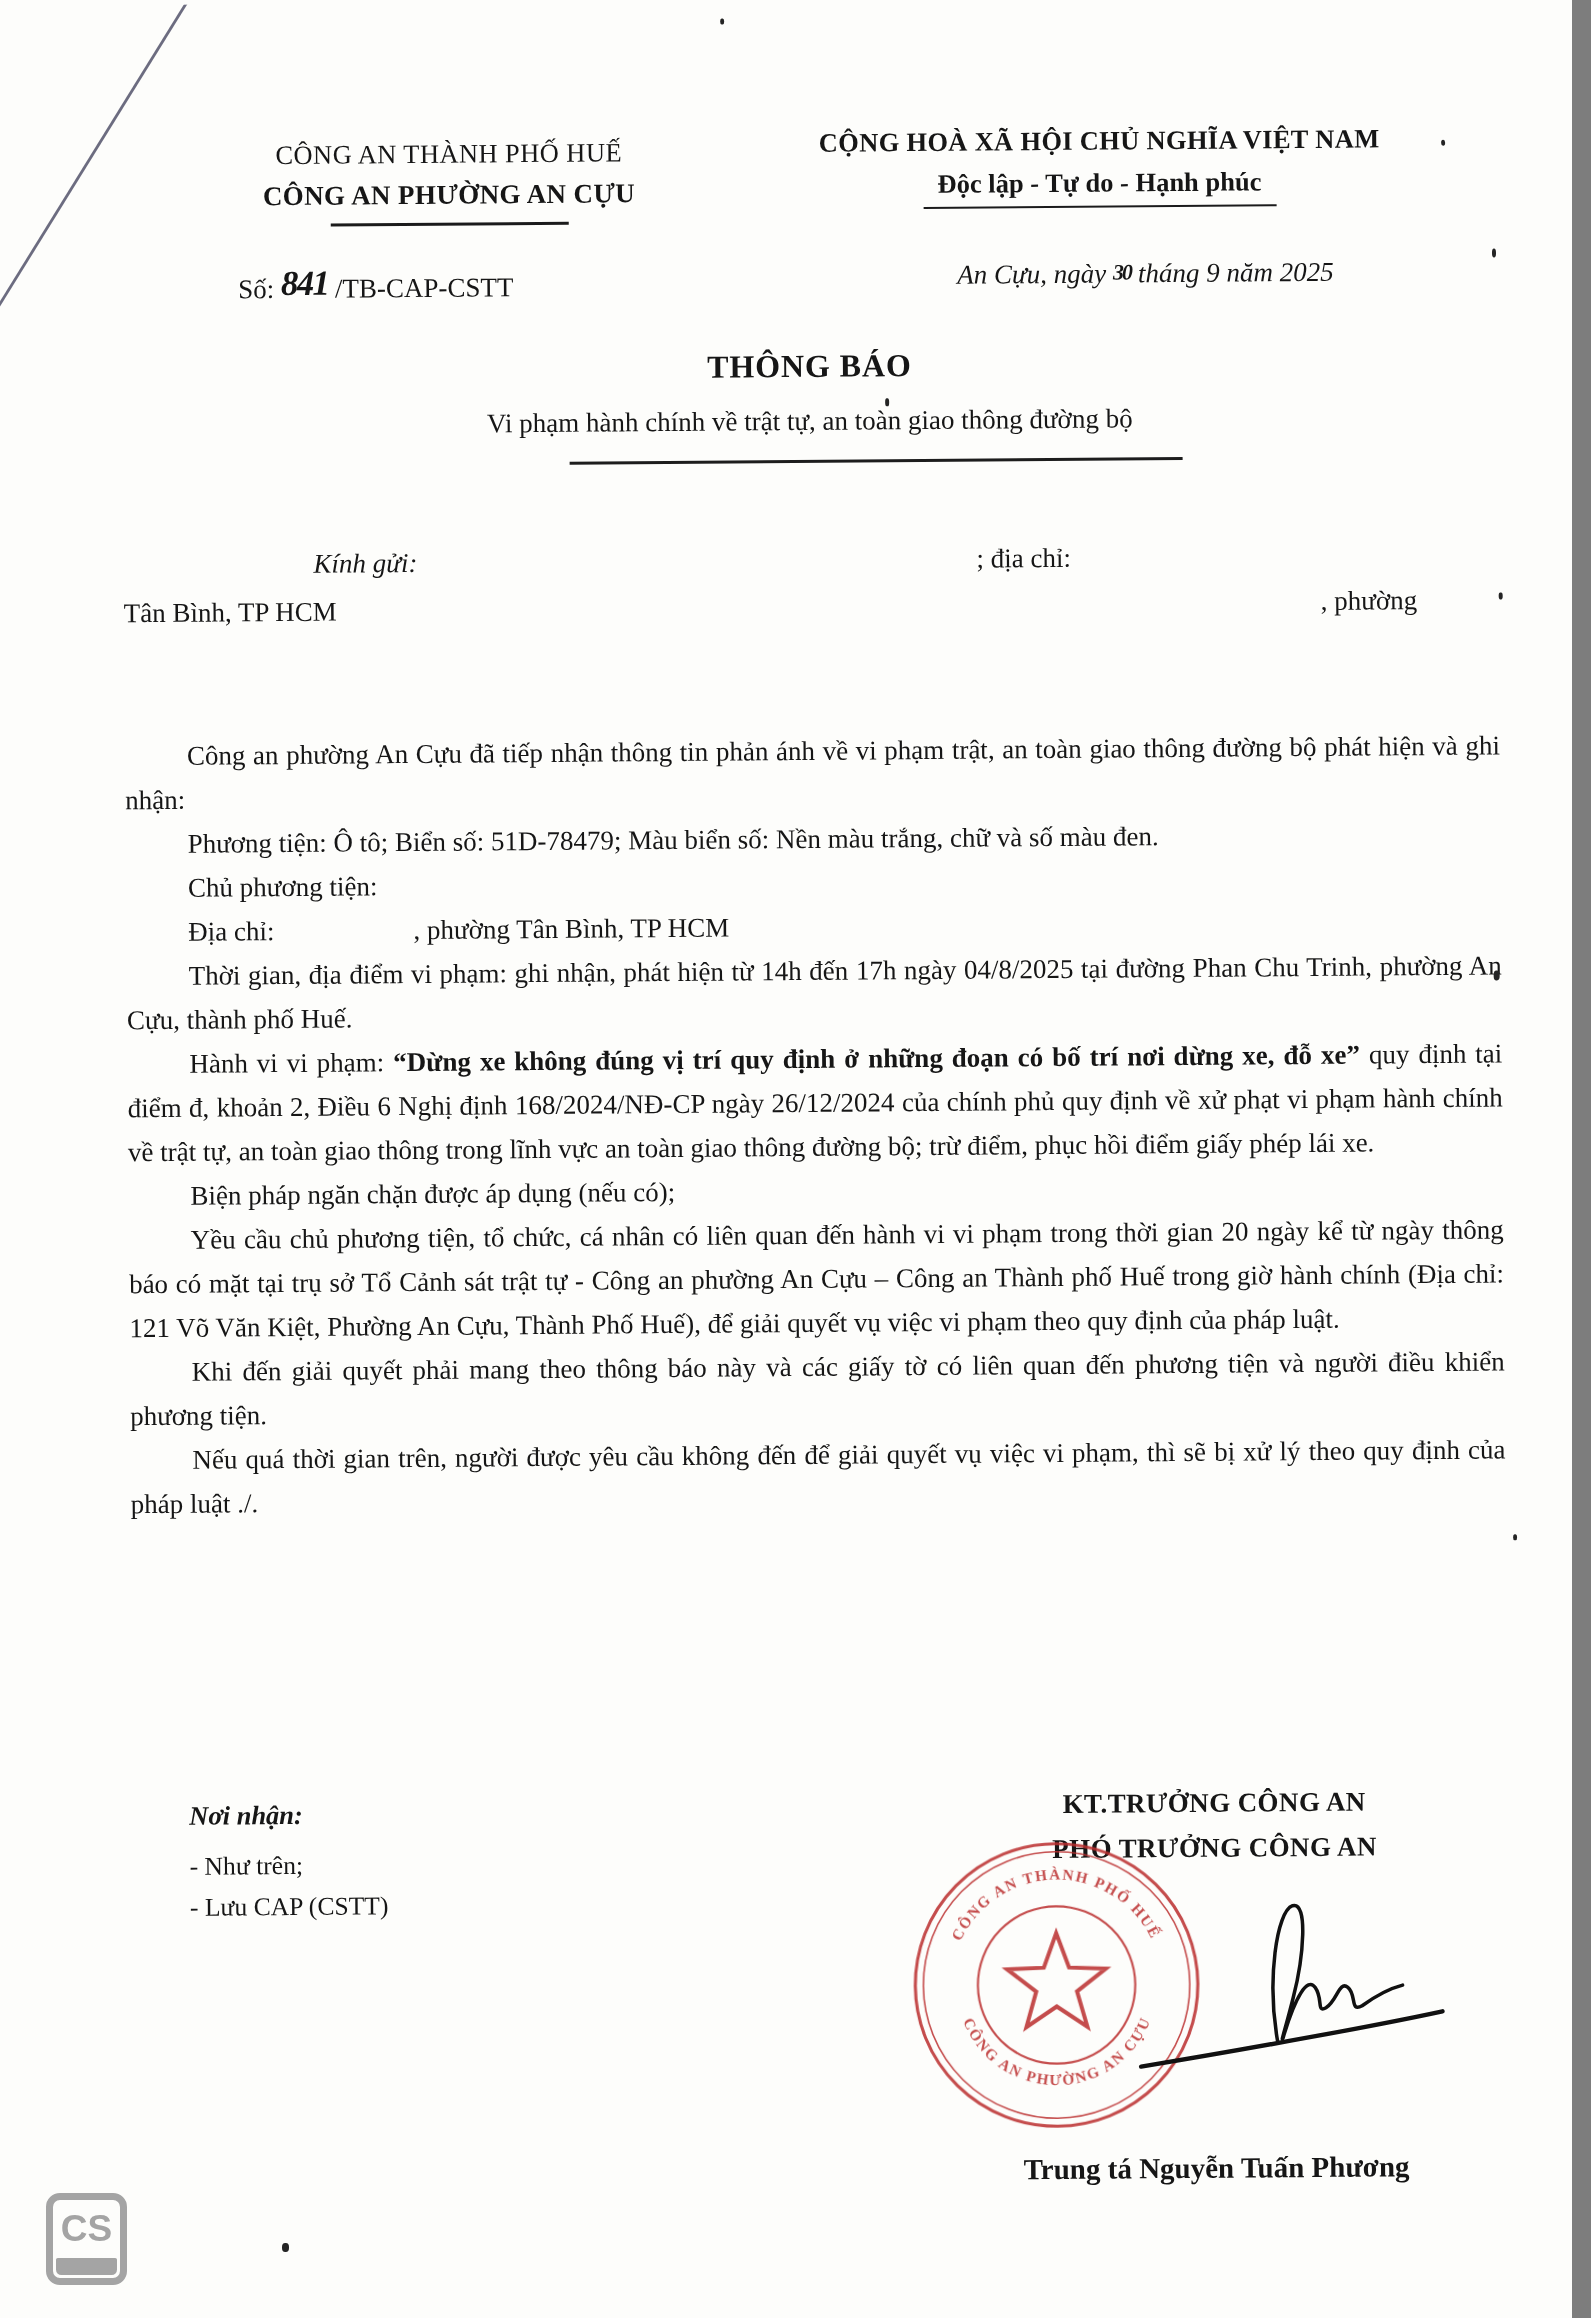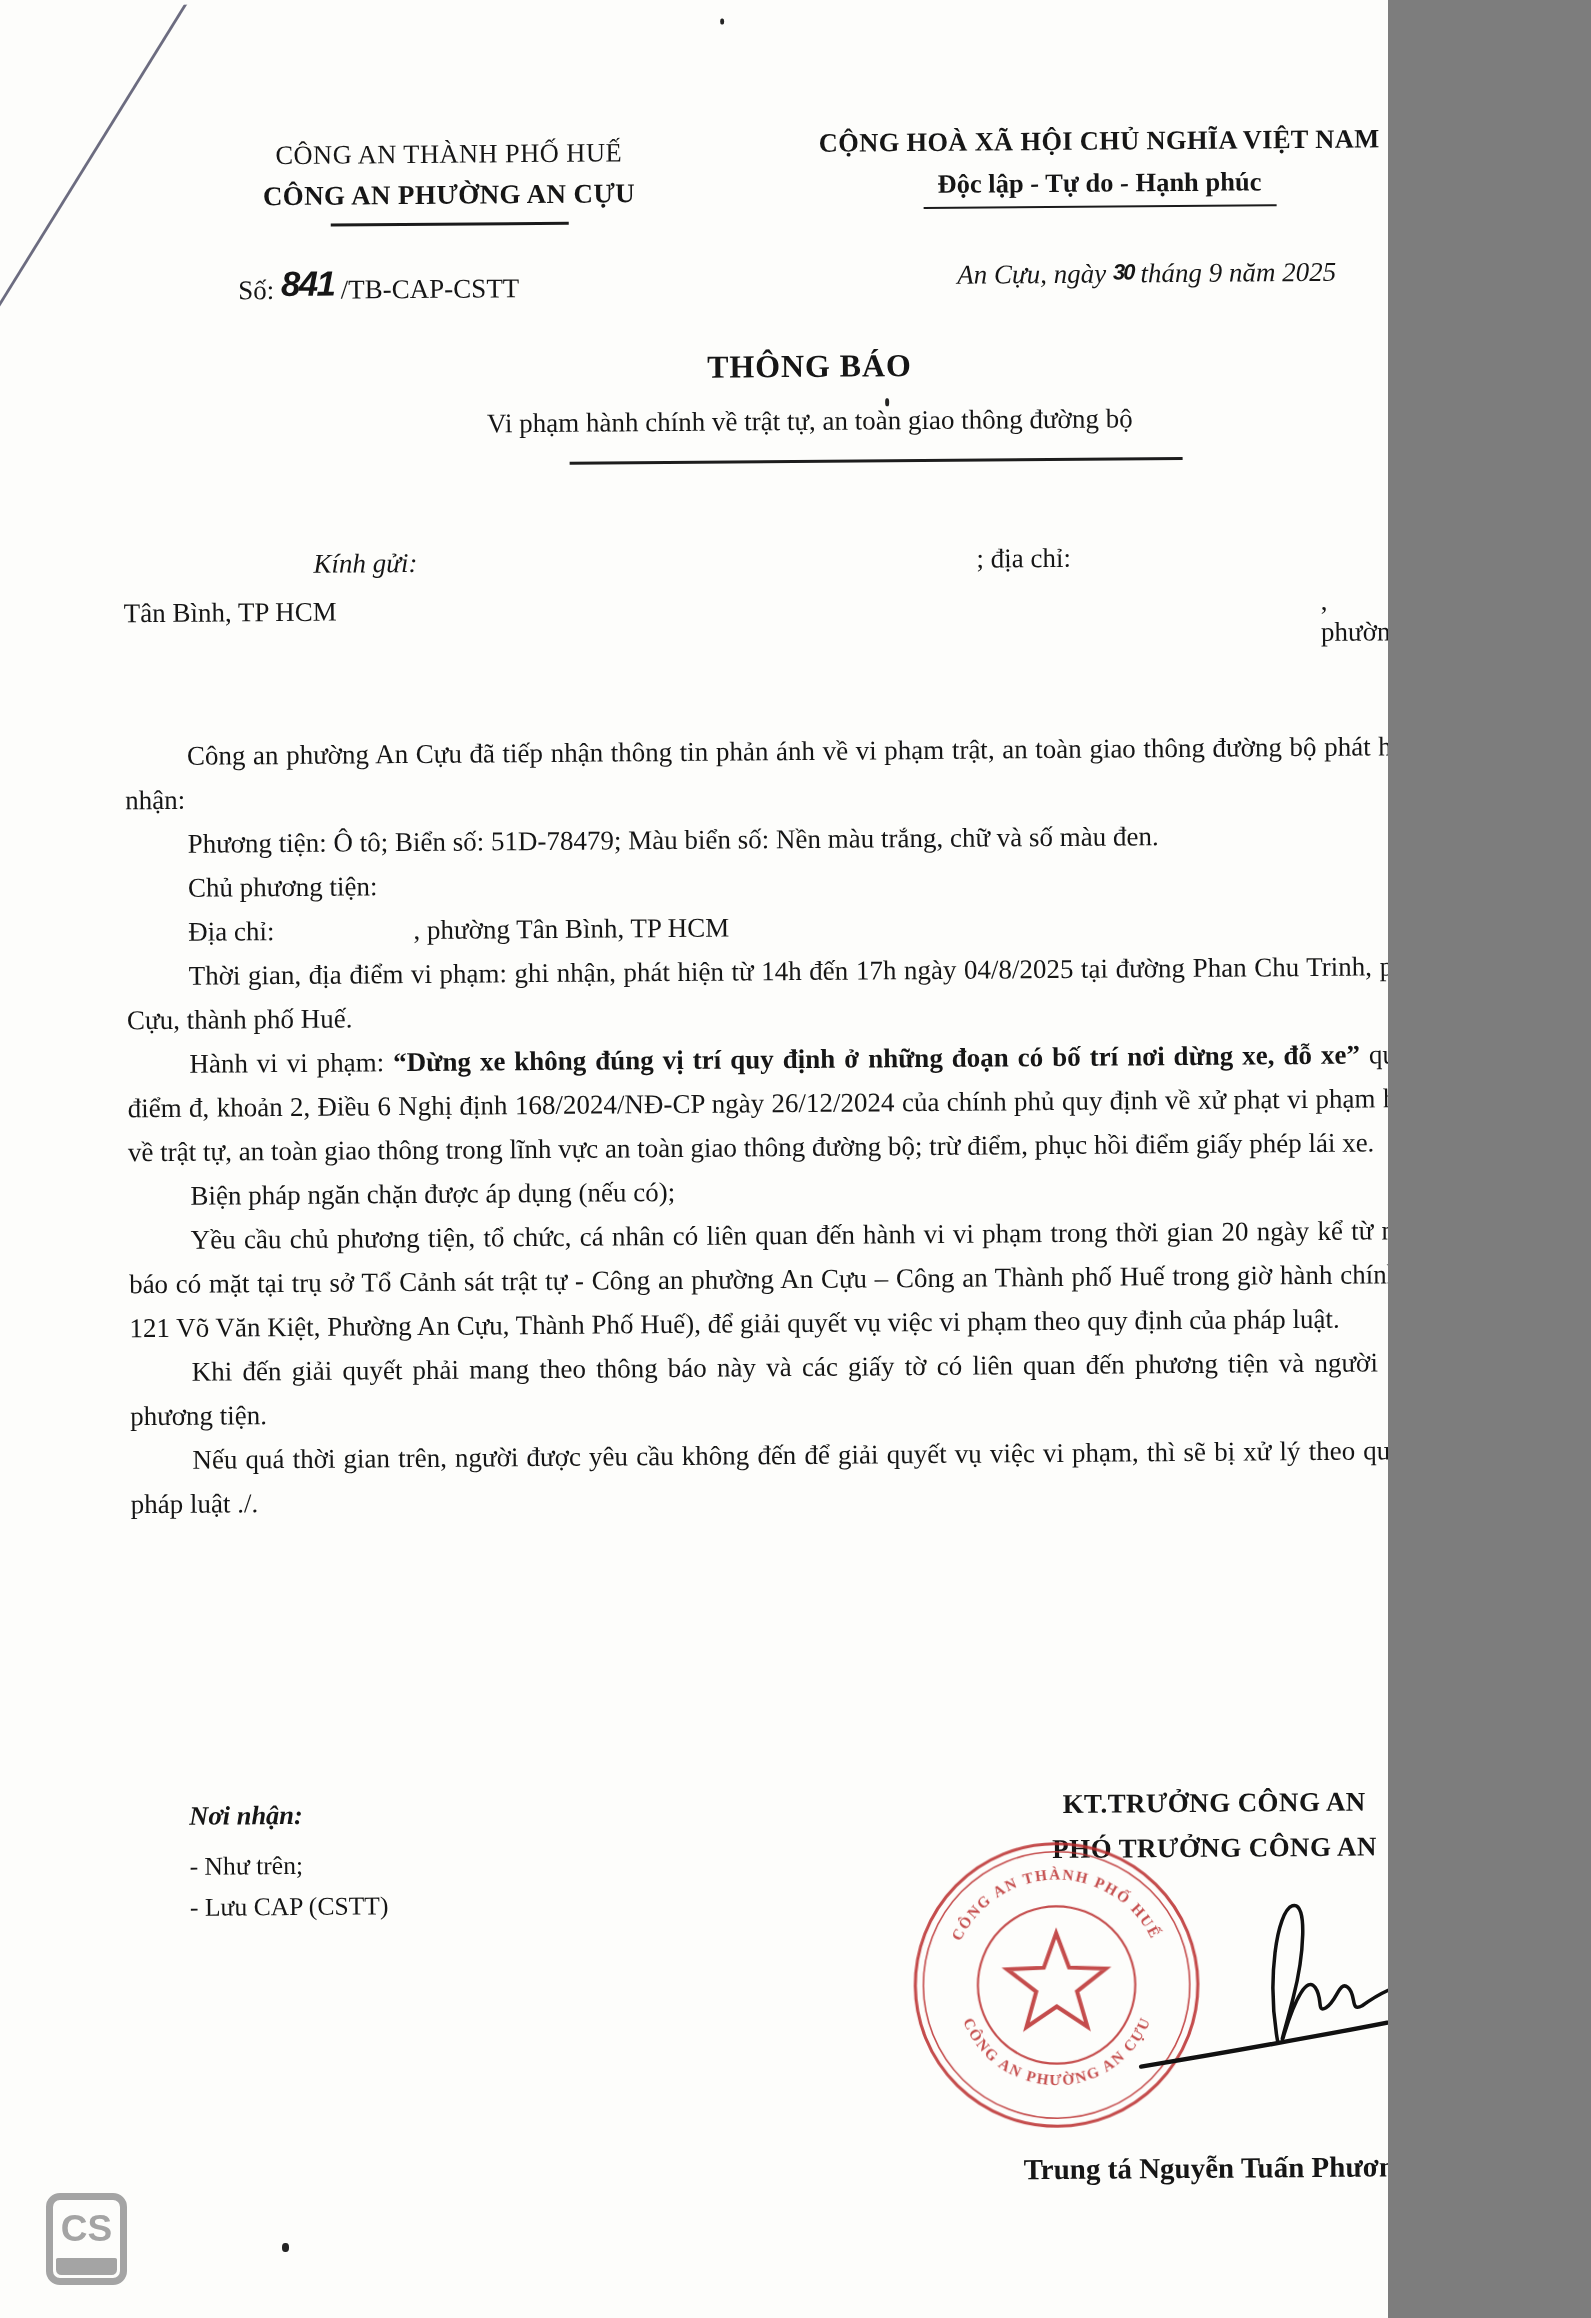--- a/index.html
+++ b/index.html
@@ -1,32 +1,32 @@
 <!DOCTYPE html>
 <html style="font-size:14px"><head>
 <meta charset="utf-8">
 <style>
   html,body{margin:0;padding:0;background:#7d7d7d;}
-  .page{position:relative;width:1388px;height:2319px;background:#fdfdfb;overflow:hidden;
+  .page{position:relative;width:1572px;height:2319px;background:#fdfdfb;overflow:hidden;
         font-family:"Liberation Serif",serif;color:#161616;}
   .doc{position:absolute;inset:0;transform:rotate(-0.45deg);transform-origin:794px 1147px;}
   .abs{position:absolute;}
 
   
   .hdr-left{left:172px;top:131px;width:569px;text-align:center;line-height:41px;}
   .hdr-left .l1{font-size:26.5px;letter-spacing:0.4px;}
   .hdr-left .l2{font-size:27px;font-weight:bold;letter-spacing:0.4px;}
   .hdr-left .rule{width:238px;height:2.6px;background:#1b1b1b;margin:7px auto 0;}
   .hdr-right{left:743px;top:122px;width:728px;text-align:center;line-height:42px;}
   .hdr-right .l1{font-size:26.5px;font-weight:bold;letter-spacing:0.3px;}
   .hdr-right .l2{font-size:26.5px;font-weight:bold;}
   .hdr-right .rule{width:353px;height:2.6px;background:#1b1b1b;margin:1.8px auto 0;}
 
   .ref-line{left:245px;top:263px;font-size:27px;}
-  .hand{font-family:Liberation Sans, sans-serif;font-style:italic;font-weight:bold;
+  .hand{font-family:Liberation Serif, serif;font-style:italic;font-weight:bold;
         font-size:35px;letter-spacing:-1.8px;position:relative;top:-2.6px;}
   .date-line{left:964px;top:261px;font-size:27px;font-style:italic;}
   .date-line .hand{font-size:22px;}
 
   
   .title{left:128px;top:348px;width:1375px;text-align:center;font-size:32px;font-weight:bold;letter-spacing:0.9px;}
   .subtitle{left:128px;top:406px;width:1375px;text-align:center;font-size:27px;}
   .sub-rule{left:575px;top:460px;width:613px;height:2.6px;background:#1d1d1d;}
 
   

